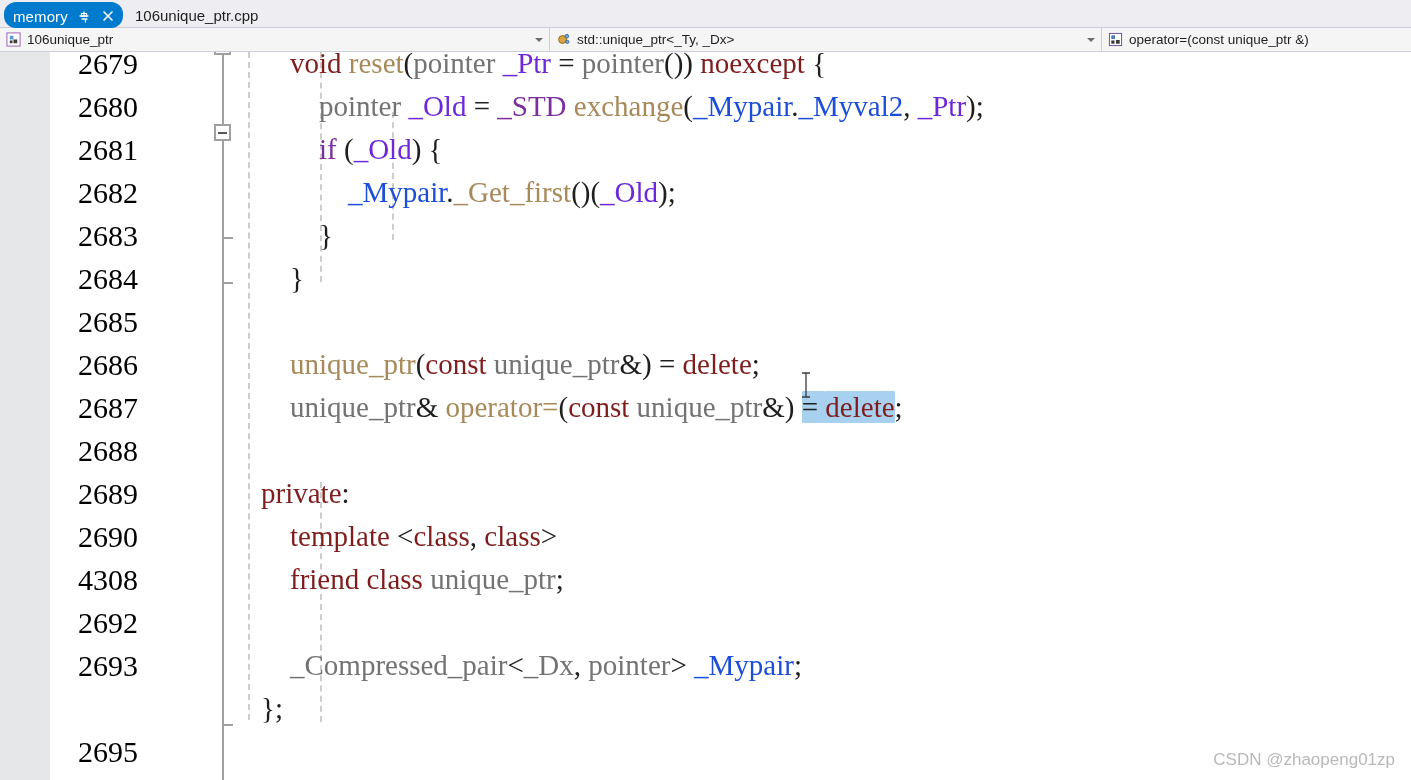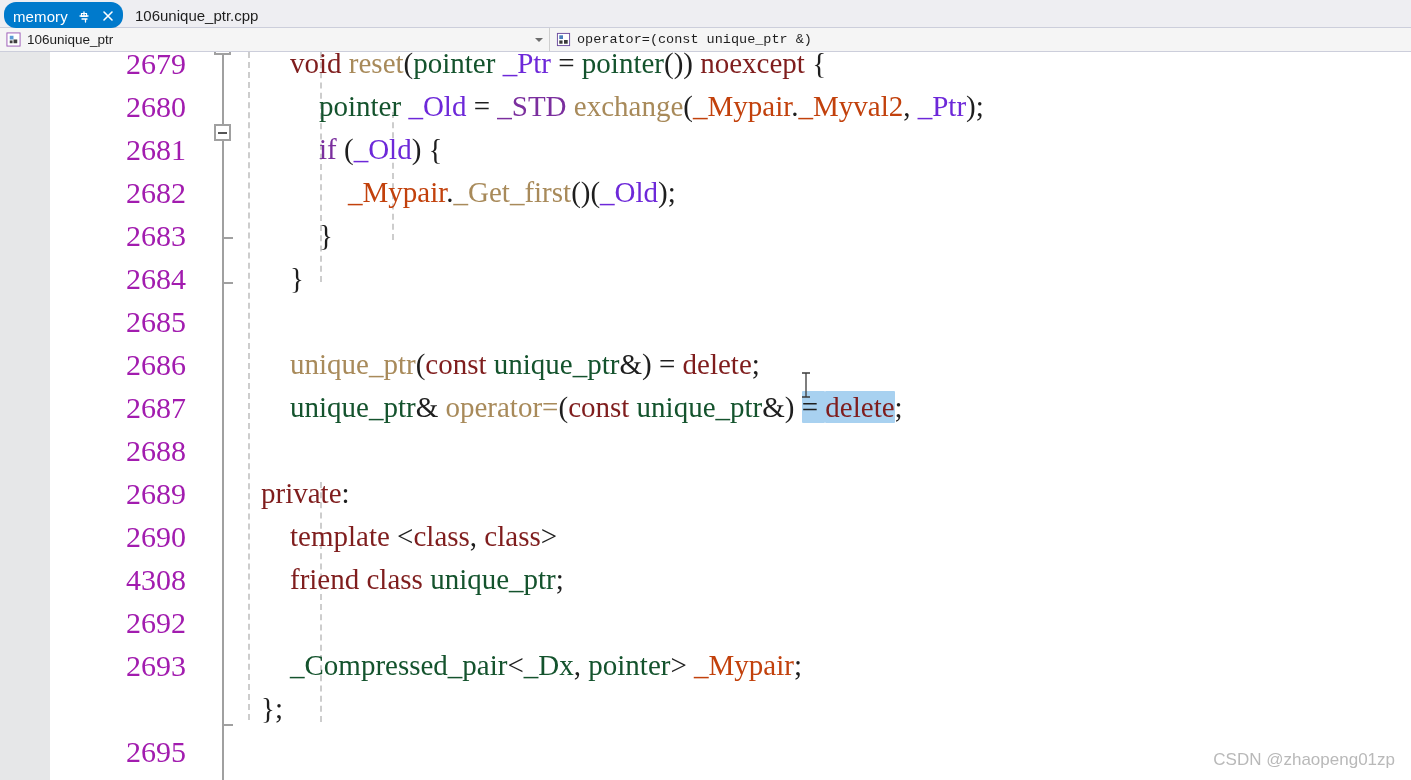--- a/index.html
+++ b/index.html
@@ -83,21 +83,21 @@
     display: flex;
     align-items: center;
     height: 23px;
     box-sizing: border-box;
     background: #f5f5f5;
     border-right: 1px solid #cfcfcf;
     overflow: hidden;
   }
   #nav-combo-project { width: 550px; padding-left: 6px; }
   #nav-combo-type    { width: 552px; padding-left: 6px; }
-  #nav-combo-member  { width: 309px; padding-left: 6px; border-right: none; font-family: Liberation Mono, monospace; }
+  #nav-combo-member  { width: 309px; padding-left: 6px; border-right: none; }
   .nav-text {
     font-size: 13.5px;
     color: #1e1e1e;
     white-space: nowrap;
     margin-left: 6px;
     overflow: hidden;
     text-overflow: ellipsis;
   }
   .nav-caret {
     position: absolute;
@@ -142,27 +142,27 @@
   }
   #line-numbers {
     position: absolute;
     left: 50px; top: 0;
     width: 148px;
     height: 728px;
     background: #ffffff;
   }
   .lnum {
     position: absolute;
-    right: 12px;
+    right: 20px;
     width: 140px;
-    text-align: right;
+    text-align: center;
     font-family: "Liberation Serif", "DejaVu Serif", serif;
     font-size: 30px;
     line-height: 43px;
-    color: #a21caf;
+    color: #000000;
     white-space: nowrap;
     user-select: none;
   }
 
   
   #outline-margin {
     position: absolute;
     left: 198px; top: 0;
     width: 34px;
     height: 728px;
@@ -223,24 +223,24 @@
   .indent-guide {
     position: absolute;
     width: 0;
     border-left: 2px dashed #cdcdcd;
   }
 
   
   .t-plain   { color: #1e1e1e; }
   .t-kw      { color: #7f1d1d; }  
   .t-kwpur   { color: #7b2f9e; }  
-  .t-type    { color: #14532d; }  
+  .t-type    { color: #737373; }  
   .t-func    { color: #a88a5a; }  
   .t-param   { color: #6d28d9; }  
-  .t-var     { color: #c2410c; }
+  .t-var     { color: #1d4ed8; }
   .sel {
     background: #a8d1f0;
     border-radius: 1px;
   }
 
   
   #mouse-caret {
     position: absolute;
     width: 12px;
     height: 26px;
@@ -291,20 +291,31 @@
         <rect x="1" y="1" width="14" height="14" fill="#ffffff" stroke="#9b59b6" stroke-width="1"></rect>
         <path d="M4 4 h4 v4 h-4 z" fill="#5b9bd5"></path>
         <path d="M8 8 h4 v4 h-4 z" fill="#404040"></path>
         <path d="M4 9 h3 v3 h-3 z" fill="#404040"></path>
       </svg>
     </span>
     <span class="nav-text">106unique_ptr</span>
     <span class="nav-caret"></span>
   </div>
 
+  <div class="nav-combo" id="nav-combo-type">
+    <span class="ico">
+      <svg class="ico" viewBox="0 0 16 16">
+        <circle cx="7" cy="8" r="4.2" fill="#d9a441" stroke="#8a6200" stroke-width="0.9"></circle>
+        <circle cx="11.5" cy="4.5" r="2" fill="#6fa8dc" stroke="#2c5a8a" stroke-width="0.8"></circle>
+        <circle cx="12" cy="10.5" r="1.8" fill="#6fa8dc" stroke="#2c5a8a" stroke-width="0.8"></circle>
+      </svg>
+    </span>
+    <span class="nav-text">std::unique_ptr&lt;_Ty, _Dx&gt;</span>
+    <span class="nav-caret"></span>
+  </div>
 
   <div class="nav-combo" id="nav-combo-member">
     <span class="ico">
       <svg class="ico" viewBox="0 0 16 16">
         <rect x="1.5" y="1.5" width="13" height="13" fill="#ffffff" stroke="#6a4b9e" stroke-width="1"></rect>
         <path d="M3.5 3.5 h4 v4 h-4 z" fill="#4a7ebb"></path>
         <path d="M8.5 8.5 h4 v4 h-4 z" fill="#3a3a3a"></path>
         <path d="M3.5 9 h3.5 v3.5 h-3.5 z" fill="#3a3a3a"></path>
       </svg>
     </span>

